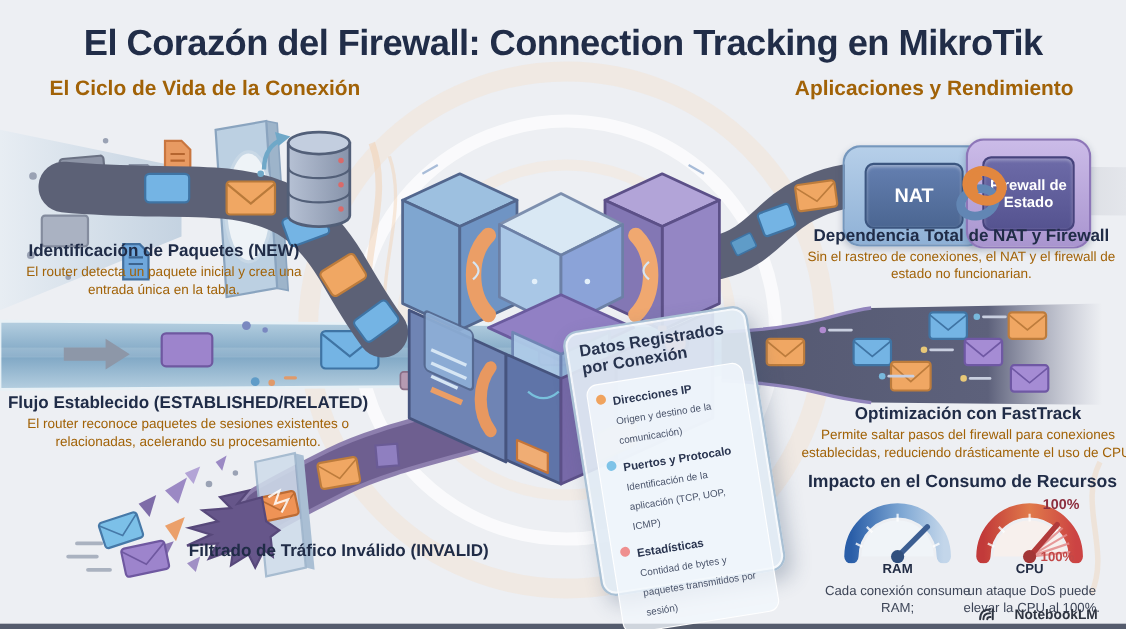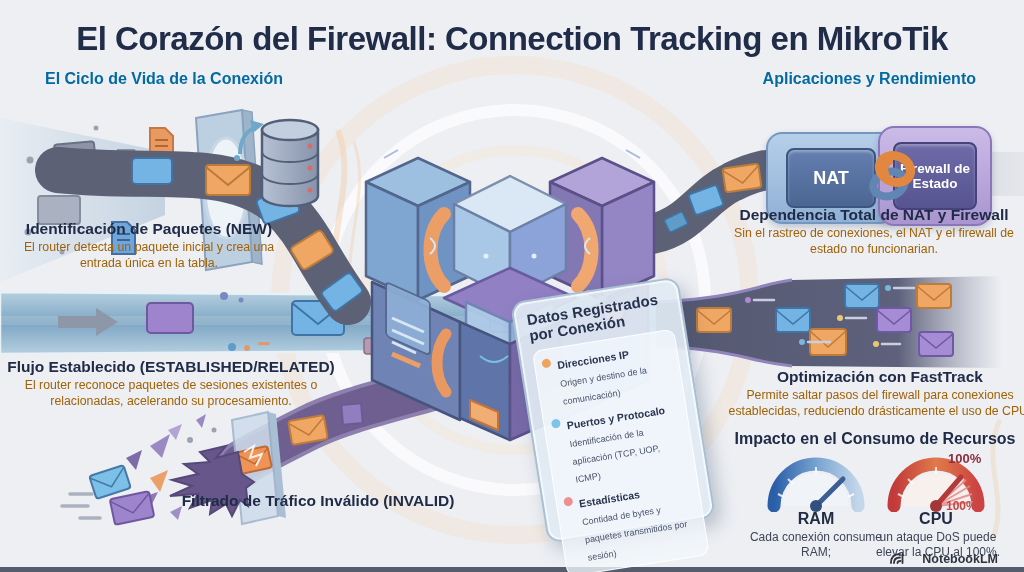--- a/index.html
+++ b/index.html
@@ -5,21 +5,21 @@
   html,body{margin:0;padding:0;}
   body{width:1024px;height:572px;overflow:hidden;background:#edeff3;
        font-family:"Liberation Sans",sans-serif;position:relative;}
   .stage{position:absolute;inset:0;width:1024px;height:572px;}
   svg{display:block;}
   .abs{position:absolute;}
   .art{z-index:1;}
   .txt{z-index:6;}
   .title{left:0;top:20px;width:1024px;text-align:center;font-size:33px;font-weight:700;
          color:#212d48;letter-spacing:-.5px;}
-  .subtitle{top:70px;font-size:16px;font-weight:700;color:#0369a1;}
+  .subtitle{top:70px;font-size:19px;font-weight:700;color:#a16207;}
   .sub-left{left:45px;}
   .sub-right{right:48px;text-align:right;}
   .sec-h{font-size:15.5px;font-weight:700;color:#202c47;text-align:center;line-height:1.1;}
   .sec-b{font-size:12.3px;color:#a16207;text-align:center;line-height:1.3;margin-top:3px;}
   
   .natbox-outer{left:766px;top:132px;width:126px;height:88px;border-radius:16px;z-index:4;
     background:linear-gradient(180deg,#b6cfe9,#8fb1d6);border:2px solid #7597bd;
     box-shadow:0 3px 6px rgba(60,80,110,.25);display:flex;align-items:center;justify-content:center;}
   .natbox-inner{width:86px;height:56px;border-radius:8px;border:2px solid #3c5680;
     background:linear-gradient(180deg,#647fb0,#4b6692);display:flex;align-items:center;justify-content:center;
@@ -43,21 +43,21 @@
     border-radius:10px;padding:7px 7px 8px 7px;}
   .card-item{display:flex;gap:6px;margin-bottom:7px;}
   .dot{width:9px;height:9px;border-radius:50%;flex:0 0 9px;margin-top:2px;}
   .dot-orange{background:#f0a35e;}
   .dot-blue{background:#7ec3e8;}
   .dot-red{background:#ef8f8f;}
   .ci-title{font-size:10.5px;font-weight:700;color:#2a3550;line-height:1.1;}
   .ci-desc{font-size:9px;color:#49536a;line-height:1.18;}
   
   .gauge{z-index:4;}
-  .gauge-label{font-size:16px;font-weight:700;color:#222c44;text-align:center;}
+  .gauge-label{font-size:12px;font-weight:700;color:#222c44;text-align:center;}
   .gauge-cap{font-size:12px;color:#3d4557;text-align:center;line-height:1.25;}
   .pct-top{left:948px;top:451px;font-size:13px;font-weight:700;color:#8c2e3e;z-index:5;}
   .pct-side{left:946px;top:499px;font-size:12px;font-weight:700;color:#c24848;z-index:5;}
   .watermark{right:26px;bottom:6px;z-index:7;display:flex;align-items:flex-start;gap:17px;
     font-size:12.5px;font-weight:600;color:#2e3440;margin-top:40px;}
 </style>
 </head>
 <body>
 
 <div class="stage">
@@ -343,21 +343,21 @@
     <div class="sec-b">El router detecta un paquete inicial y crea una entrada única en la tabla.</div>
   </div>
 
   <div class="abs txt subtitle sub-right">Aplicaciones y Rendimiento</div>
 
   <div class="abs txt" style="left:4px;top:358px;width:334px;">
     <div class="sec-h">Flujo Establecido (ESTABLISHED/RELATED)</div>
     <div class="sec-b">El router reconoce paquetes de sesiones existentes o relacionadas, acelerando su procesamiento.</div>
   </div>
 
-  <div class="abs txt" style="left:147px;top:492px;width:322px;margin-left:10px;">
+  <div class="abs txt" style="left:147px;top:492px;width:322px;">
     <div class="sec-h">Filtrado de Tráfico Inválido (INVALID)</div>
   </div>
 
   <div class="abs txt" style="left:733px;top:206px;width:282px;">
     <div class="sec-h">Dependencia Total de NAT y Firewall</div>
     <div class="sec-b">Sin el rastreo de conexiones, el NAT y el firewall de estado no funcionarian.</div>
   </div>
 
   <div class="abs txt" style="left:713px;top:368px;width:334px;">
     <div class="sec-h">Optimización con FastTrack</div>

